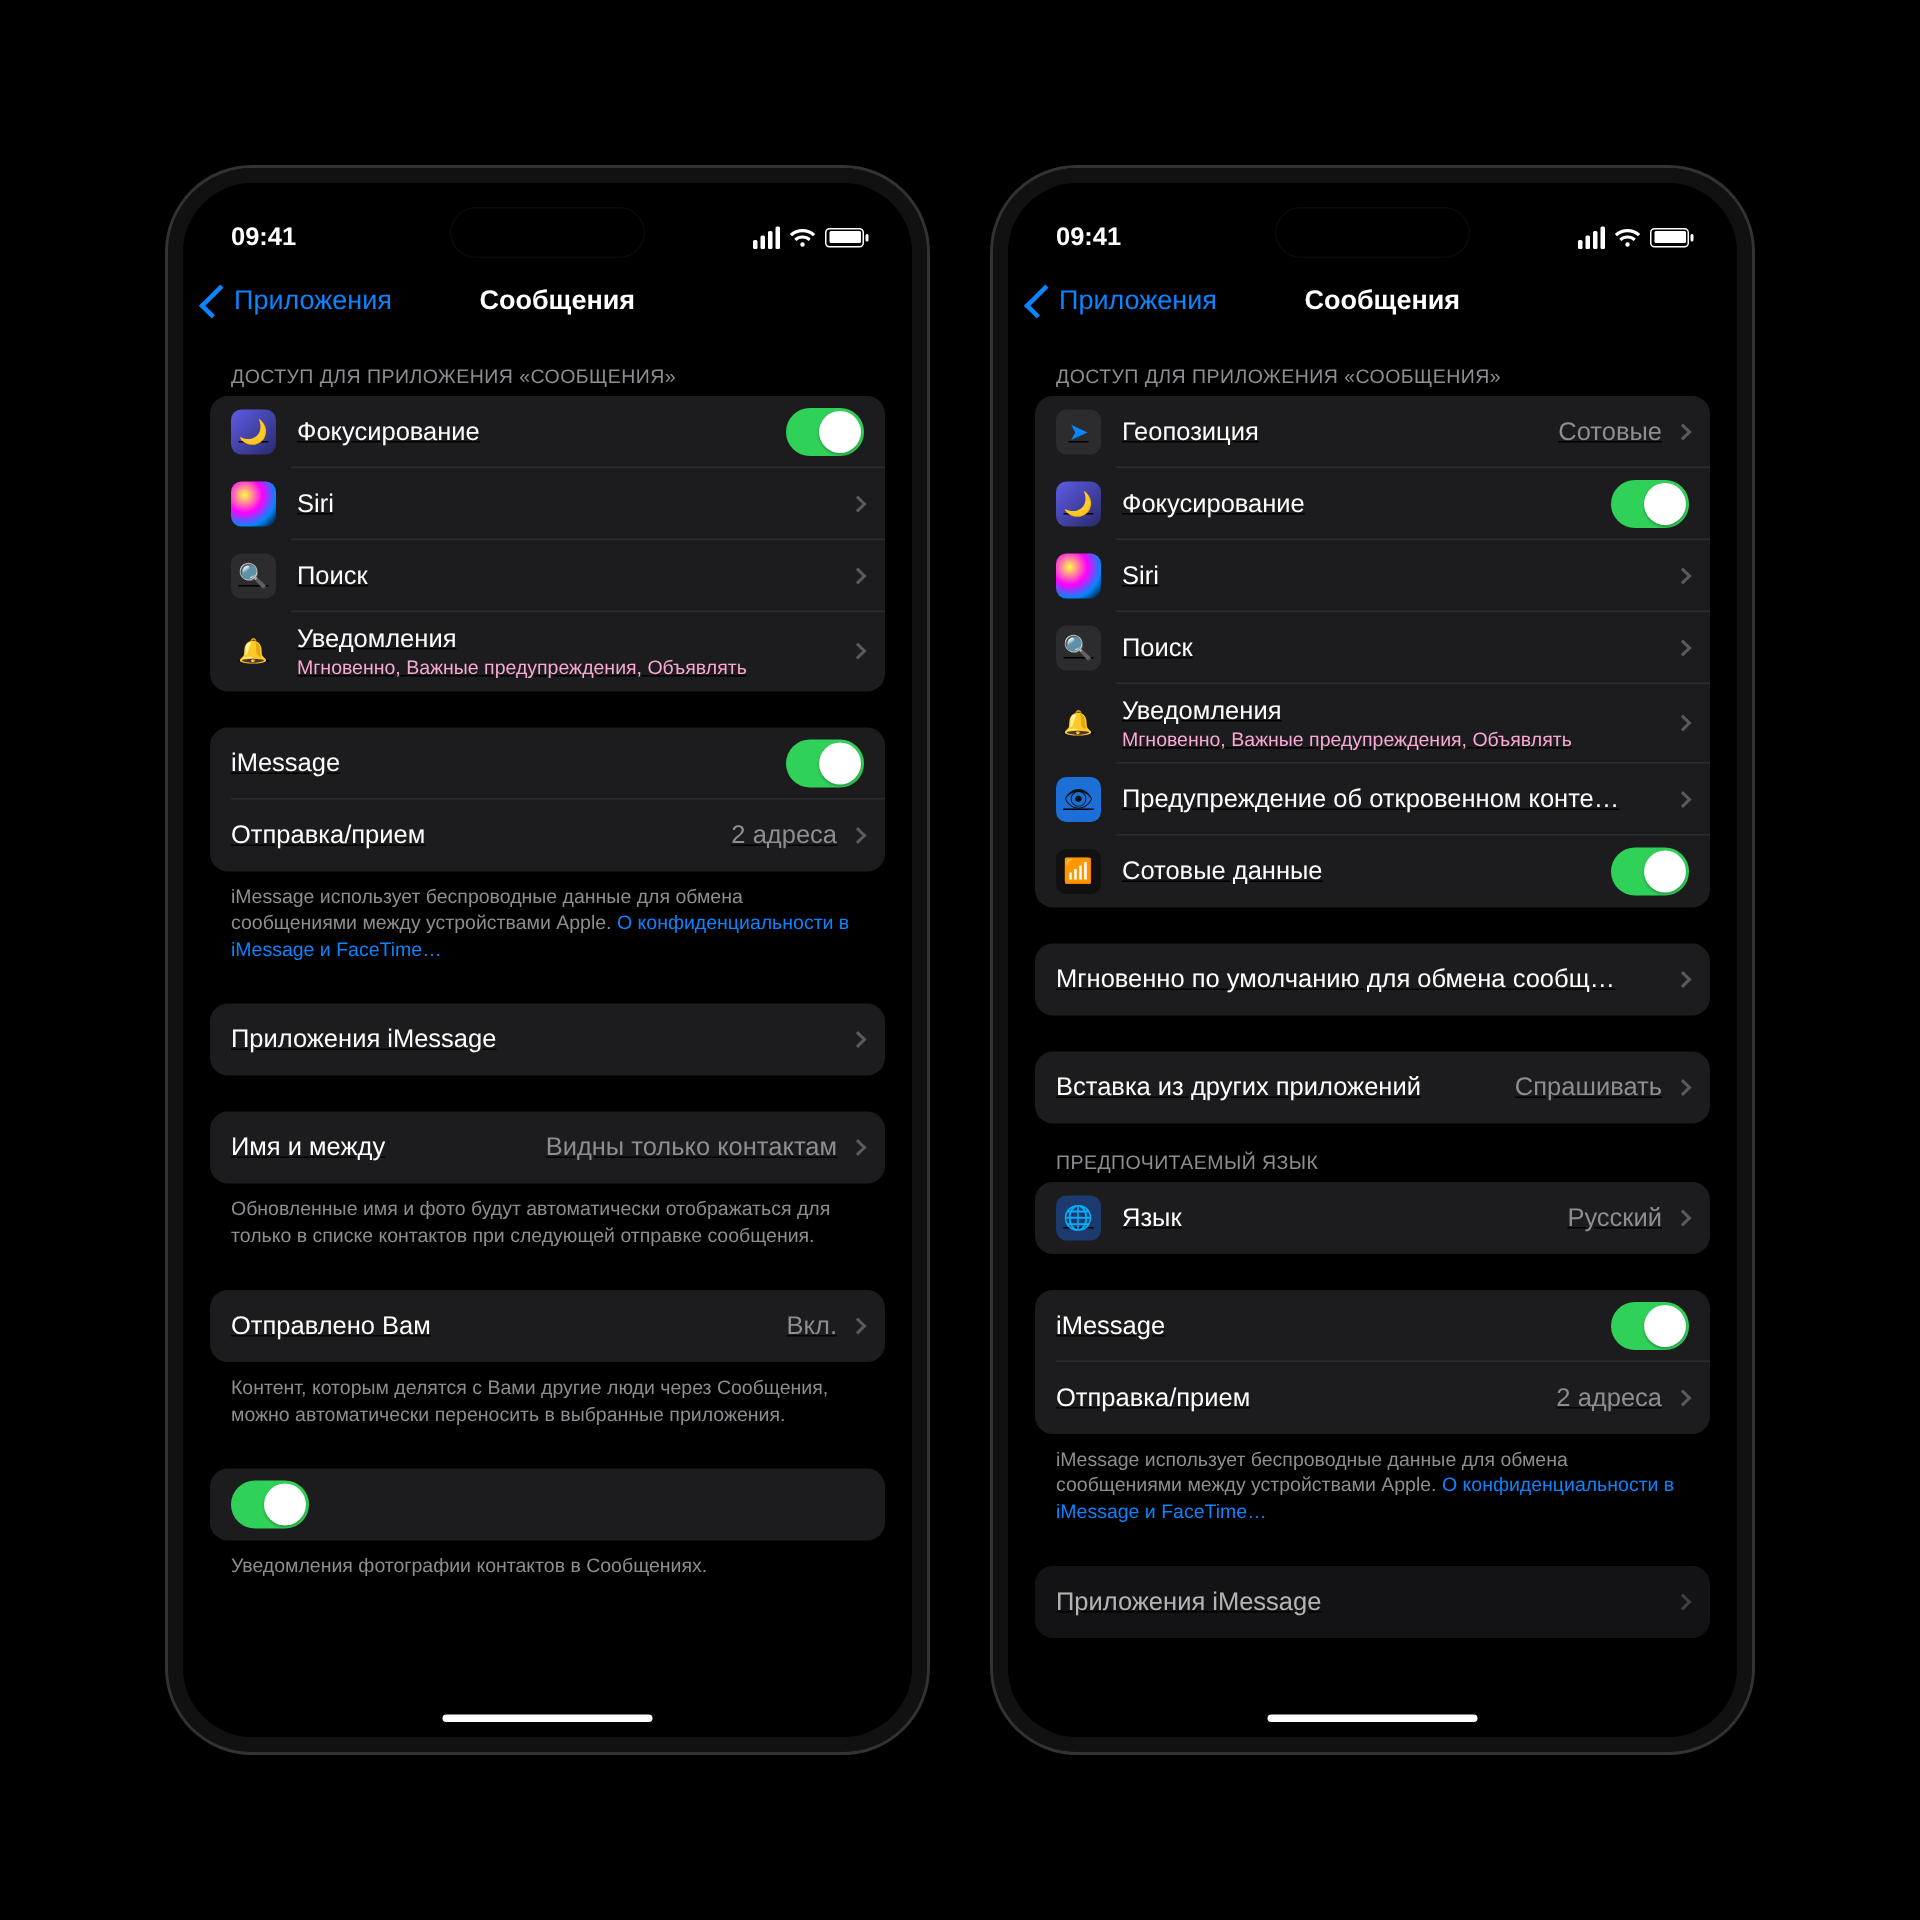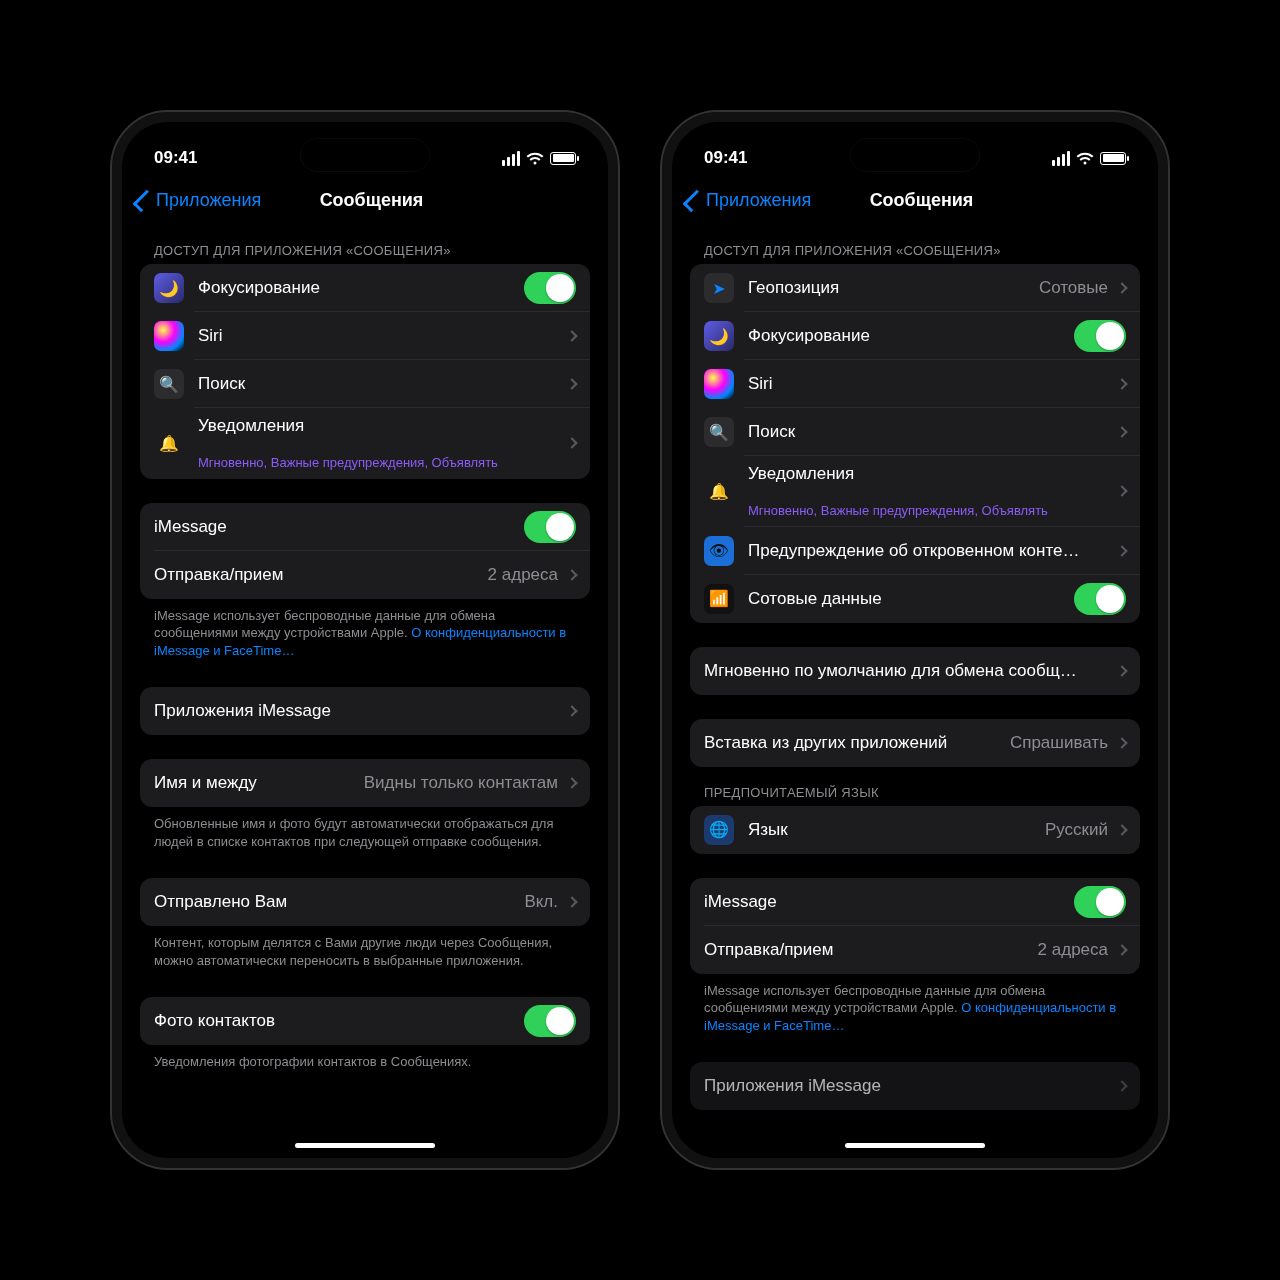--- a/index.html
+++ b/index.html
@@ -24,20 +24,21 @@
     overflow: hidden;
   }
   .screen {
     position: absolute;
     inset: 12px;
     border-radius: 46px;
     background: #000;
     overflow: hidden;
     display: flex;
     flex-direction: column;
+    text-decoration: underline;
   }
   .notch {
     position: absolute;
     top: 14px; left: 50%;
     transform: translateX(-50%);
     width: 130px; height: 34px;
     background: #000;
     border-radius: 20px;
     z-index: 5;
     border: 1px solid #0a0a0a;
@@ -127,24 +128,24 @@
   }
   .label-col { flex: 1; min-width: 0; }
   .label {
     color: #fff;
     font-size: 17px;
     white-space: nowrap;
     overflow: hidden;
     text-overflow: ellipsis;
   }
   .sub {
-    color: #8b5cf6;
+    color: #f9a8d4;
     font-size: 13px;
     line-height: 1.2;
-    margin-top: 19px;
+    margin-top: 1px;
   }
   .value {
     color: #8d8d92;
     font-size: 17px;
     margin-left: 8px;
     white-space: nowrap;
   }
   .chevron {
     width: 8px; height: 8px;
     border-right: 2px solid #5a5a5e;
@@ -308,40 +309,37 @@
       <div class="spacer"></div>
       <div class="group">
         <div class="row noicon">
           <div class="label-col">
               <div class="label">Имя и между</div>
             </div>
           <div class="value">Видны только контактам</div>
           <div class="chevron"></div>
         </div>
       </div>
-      <div class="footer-text">Обновленные имя и фото будут автоматически отобра­жаться для людей в списке контактов при следующей отправке сообщения.</div>
+      <div class="footer-text">Обновленные имя и фото будут автоматически отобра­жаться для только в списке контактов при следующей отправке сообщения.</div>
 
       <div class="spacer"></div>
       <div class="group">
         <div class="row noicon">
           <div class="label-col">
               <div class="label">Отправлено Вам</div>
             </div>
           <div class="value">Вкл.</div>
           <div class="chevron"></div>
         </div>
       </div>
       <div class="footer-text">Контент, которым делятся с Вами другие люди через Сообщения, можно автоматически переносить в выбранные приложения.</div>
 
       <div class="spacer"></div>
       <div class="group">
         <div class="row noicon">
-          <div class="label-col">
-              <div class="label">Фото контактов</div>
-            </div>
           <div class="toggle on">
               <div class="knob"></div>
             </div>
         </div>
       </div>
       <div class="footer-text">Уведомления фотографии контактов в Сообщениях.</div>
     </div>
     <div class="home-ind"></div>
   </div>
 </div>

